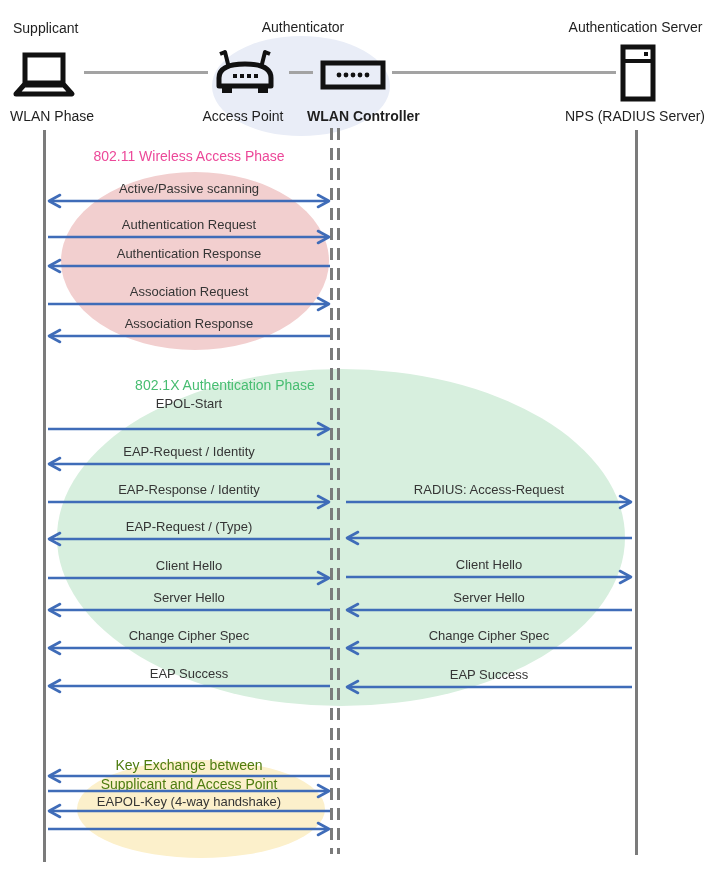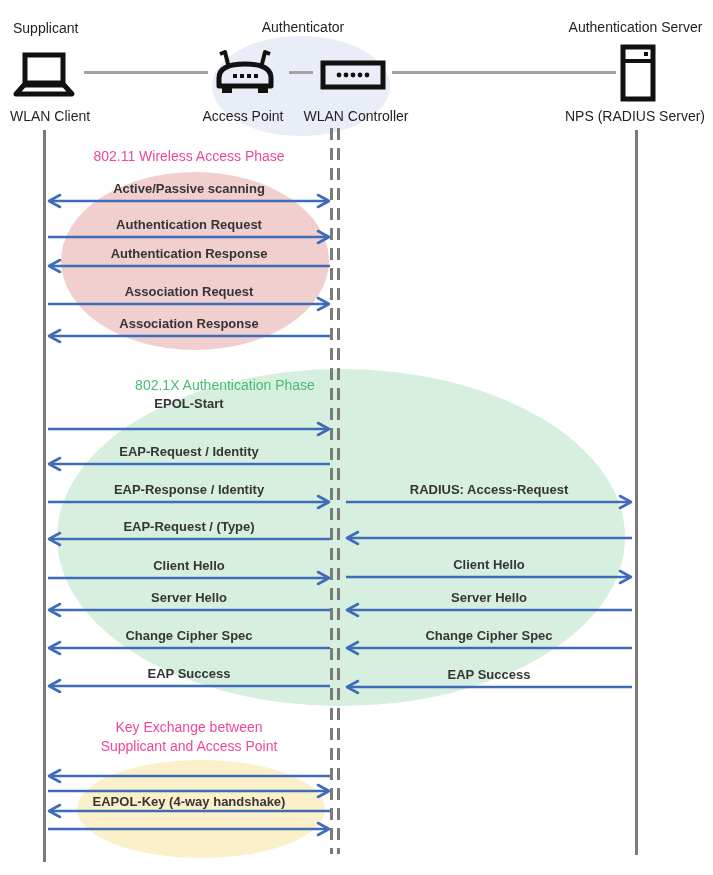--- a/index.html
+++ b/index.html
@@ -11,21 +11,21 @@
   .actor-role{position:absolute;font-size:14px;color:#1f1f1f;white-space:nowrap;}
   .actor-device{position:absolute;font-size:14px;color:#1f1f1f;white-space:nowrap;}
   .center{text-align:center;}
   .hline{position:absolute;height:3px;background:#a3a3a3;}
   .lifeline{position:absolute;width:3px;background:#7b7b7b;}
   .lifeline-dashed{
     position:absolute;width:3px;
     background:repeating-linear-gradient(to bottom,#7b7b7b 0px,#7b7b7b 12px,transparent 12px,transparent 20px);
   }
   .phase-title{position:absolute;font-size:14px;white-space:pre-line;line-height:19px;}
-  .msg-label{position:absolute;font-size:13px;color:#353535;text-align:center;white-space:nowrap;font-weight:bold;}
+  .msg-label{position:absolute;font-size:13px;color:#353535;text-align:center;white-space:nowrap;}
   .msg-arrow{position:absolute;overflow:visible;}
   svg.icon{position:absolute;}
 </style>
 </head>
 <body>
 
 <div id="stage">
 
   <div class="ellipse" style="left: 212px; top: 36px; width: 178px; height: 100px; background-color: rgb(233, 237, 247);"></div>
 
@@ -70,33 +70,33 @@
   <svg class="icon" style="left:620px;top:44px;" width="36" height="58" viewBox="0 0 36 58">
     <rect x="3" y="3" width="30" height="52" fill="none" stroke="#111" stroke-width="5"></rect>
     <line x1="3" y1="17" x2="33" y2="17" stroke="#111" stroke-width="4"></line>
     <rect x="24" y="8" width="4" height="4" fill="#111"></rect>
   </svg>
 
   <div class="hline" style="left:84px;top:71px;width:124px;"></div>
   <div class="hline" style="left:289px;top:71px;width:24px;"></div>
   <div class="hline" style="left:392px;top:71px;width:224px;"></div>
 
-  <div class="actor-device" style="left:10px;top:108px;">WLAN Client</div>
+  <div class="actor-device" style="left:10px;top:108px;">WLAN Phase</div>
   <div class="actor-device center" style="left:198px;top:108px;width:90px;">Access Point</div>
-  <div class="actor-device center" style="left:300px;top:108px;width:112px;">WLAN Controller</div>
+  <div class="actor-device center" style="left:307px;top:108px;width:112px;font-weight:bold;">WLAN Controller</div>
   <div class="actor-device center" style="left:560px;top:108px;width:150px;">NPS (RADIUS Server)</div>
 
   <div class="lifeline" style="left:43px;top:130px;height:732px;"></div>
   <div class="lifeline-dashed" style="left:330px;top:128px;height:726px;"></div>
   <div class="lifeline-dashed" style="left:337px;top:128px;height:726px;"></div>
   <div class="lifeline" style="left:635px;top:130px;height:725px;"></div>
 
   <div class="phase-title center" style="left: 47px; top: 147px; width: 284px; color: #ec4899;">802.11 Wireless Access Phase</div>
   <div class="phase-title center" style="left: 47px; top: 376px; width: 284px; color: rgb(71, 189, 113); margin-left: 36px;">802.1X Authentication Phase</div>
-  <div class="phase-title center" style="left: 47px; top: 718px; width: 284px; color: #ec4899;">Key Exchange between
+  <div class="phase-title center" style="left: 47px; top: 756px; width: 284px; color: #4d7c0f;">Key Exchange between
 Supplicant and Access Point</div>
 
 <div class="msg-label" style="left: 47px; width: 284px; top: 181px;">Active/Passive scanning</div>
     <svg class="msg-arrow" width="284" height="16" style="left: 47px; top: 193px;">
       <line x1="4" x2="280" y1="8" y2="8" stroke="#3f6cb8" stroke-width="2.4"></line>
       <path d="M 271 2 L 282 8 L 271 14" fill="none" stroke="#3f6cb8" stroke-width="2.6" stroke-linecap="round" stroke-linejoin="round"></path>
       <path d="M 13 2 L 2 8 L 13 14" fill="none" stroke="#3f6cb8" stroke-width="2.6" stroke-linecap="round" stroke-linejoin="round"></path>
     </svg>
     <div class="msg-label" style="left: 47px; width: 284px; top: 217px;">Authentication Request</div>
     <svg class="msg-arrow" width="284" height="16" style="left: 47px; top: 229px;">

